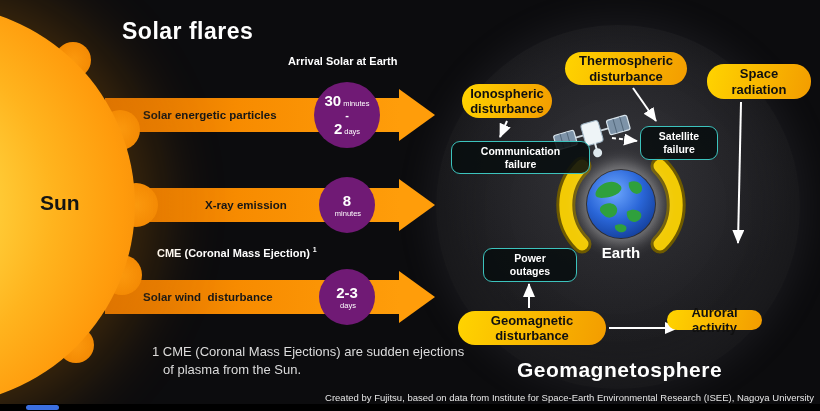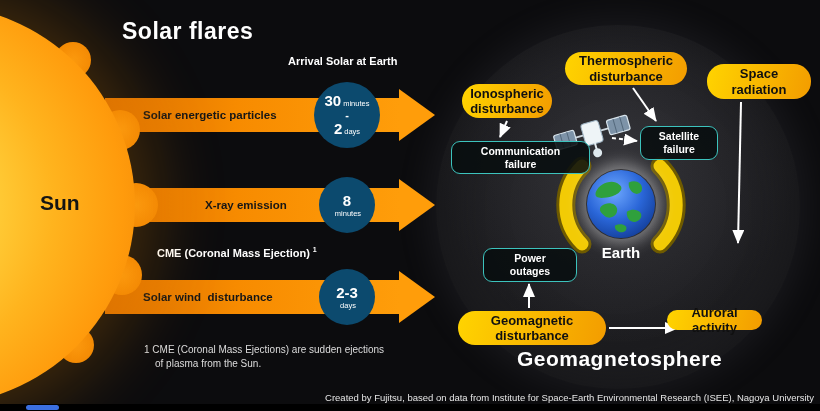--- a/index.html
+++ b/index.html
@@ -18,30 +18,30 @@
   .arrival{position:absolute;left:288px;top:55px;font-size:11px;font-weight:bold;color:#fff;z-index:4;}
 
   
   .sarrow{position:absolute;height:34px;z-index:1;display:flex;align-items:center;
     background:linear-gradient(90deg,var(--arrow-orange-dark,#d96f00),var(--arrow-orange,#f78b00) 45%,#ff9d0a);}
   .sarrow::after{content:'';position:absolute;right:-36px;top:50%;transform:translateY(-50%);
     width:0;height:0;border-left:36px solid #ff9d0a;border-top:26px solid transparent;border-bottom:26px solid transparent;}
   .alabel{font-size:11.5px;font-weight:bold;color:#161616;white-space:pre;}
 
   
-  .timer{position:absolute;border-radius:50%;background:#0c4a6e;color:#fff;z-index:2;text-align:center;
+  .timer{position:absolute;border-radius:50%;background:#701a75;color:#fff;z-index:2;text-align:center;
     display:flex;flex-direction:column;align-items:center;justify-content:center;}
   .t-line{display:flex;align-items:baseline;line-height:1.12;}
   .t-big{font-size:15px;font-weight:bold;}
   .t-small{font-size:7.5px;margin-left:2px;}
   .t-sep{font-size:11px;font-weight:bold;line-height:1;}
 
   .cme{position:absolute;left:157px;top:246px;font-size:11px;font-weight:bold;color:#fff;z-index:2;}
   .cme sup{font-size:7px;}
-  .footnote{position:absolute;left:144px;top:343px;font-size:10px;color:#dcdcdc;line-height:1.4;z-index:2;}
+  .footnote{position:absolute;left:152px;top:343px;font-size:13px;color:#dcdcdc;line-height:1.4;z-index:2;}
   .footnote .fl2{margin-left:11px;}
 
   
   .sphere{position:absolute;left:436px;top:25px;width:364px;height:364px;border-radius:50%;z-index:1;
     background:
       radial-gradient(circle at 50% 38%, rgba(130,130,142,.20) 0%, rgba(82,82,92,.10) 45%, rgba(0,0,0,0) 62%),
       radial-gradient(circle at 50% 50%, #232326 0%, #1d1d20 55%, #252529 78%, #2d2d32 88%, #101012 98%);
     box-shadow:0 0 34px 8px rgba(140,140,155,.10), inset 0 0 60px rgba(0,0,0,.55);}
   .earth{position:absolute;left:586px;top:169px;width:70px;height:70px;border-radius:50%;z-index:3;
     box-shadow:0 0 16px 5px rgba(255,255,255,.42);}
@@ -50,21 +50,21 @@
   .overlay{position:absolute;left:0;top:0;z-index:3;pointer-events:none;}
   .sat{position:absolute;left:552px;top:104px;z-index:3;}
 
   .pill{position:absolute;border-radius:17px;z-index:4;color:#101010;font-weight:bold;font-size:13px;line-height:1.18;
     display:flex;flex-direction:column;align-items:center;justify-content:center;text-align:left;
     background:linear-gradient(105deg,var(--pill-yellow,#ffd400),var(--pill-orange,#f39c00));}
   .tealbox{position:absolute;border:1.6px solid var(--teal,#3cc3bd);border-radius:9px;z-index:4;
     background:rgba(8,14,15,.88);color:#fff;font-weight:bold;font-size:10.5px;line-height:1.2;
     display:flex;flex-direction:column;align-items:center;justify-content:center;text-align:center;}
 
-  .geo-title{position:absolute;left:452px;top:347px;width:335px;text-align:center;
+  .geo-title{position:absolute;left:452px;top:358px;width:335px;text-align:center;
     font-size:21px;font-weight:bold;color:#fff;letter-spacing:.5px;z-index:4;}
   .credit{position:absolute;right:6px;top:392px;font-size:9.5px;color:#e6e6e6;z-index:6;}
   .bottom-bar{position:absolute;left:0;bottom:0;width:820px;height:7px;background:#000;z-index:6;}
   .progress{position:absolute;left:26px;bottom:1px;width:33px;height:5px;border-radius:3px;
     background:var(--progress-blue,#3b6fe0);z-index:7;}
 </style>
 </head>
 <body>
 
 <div id="stage">

